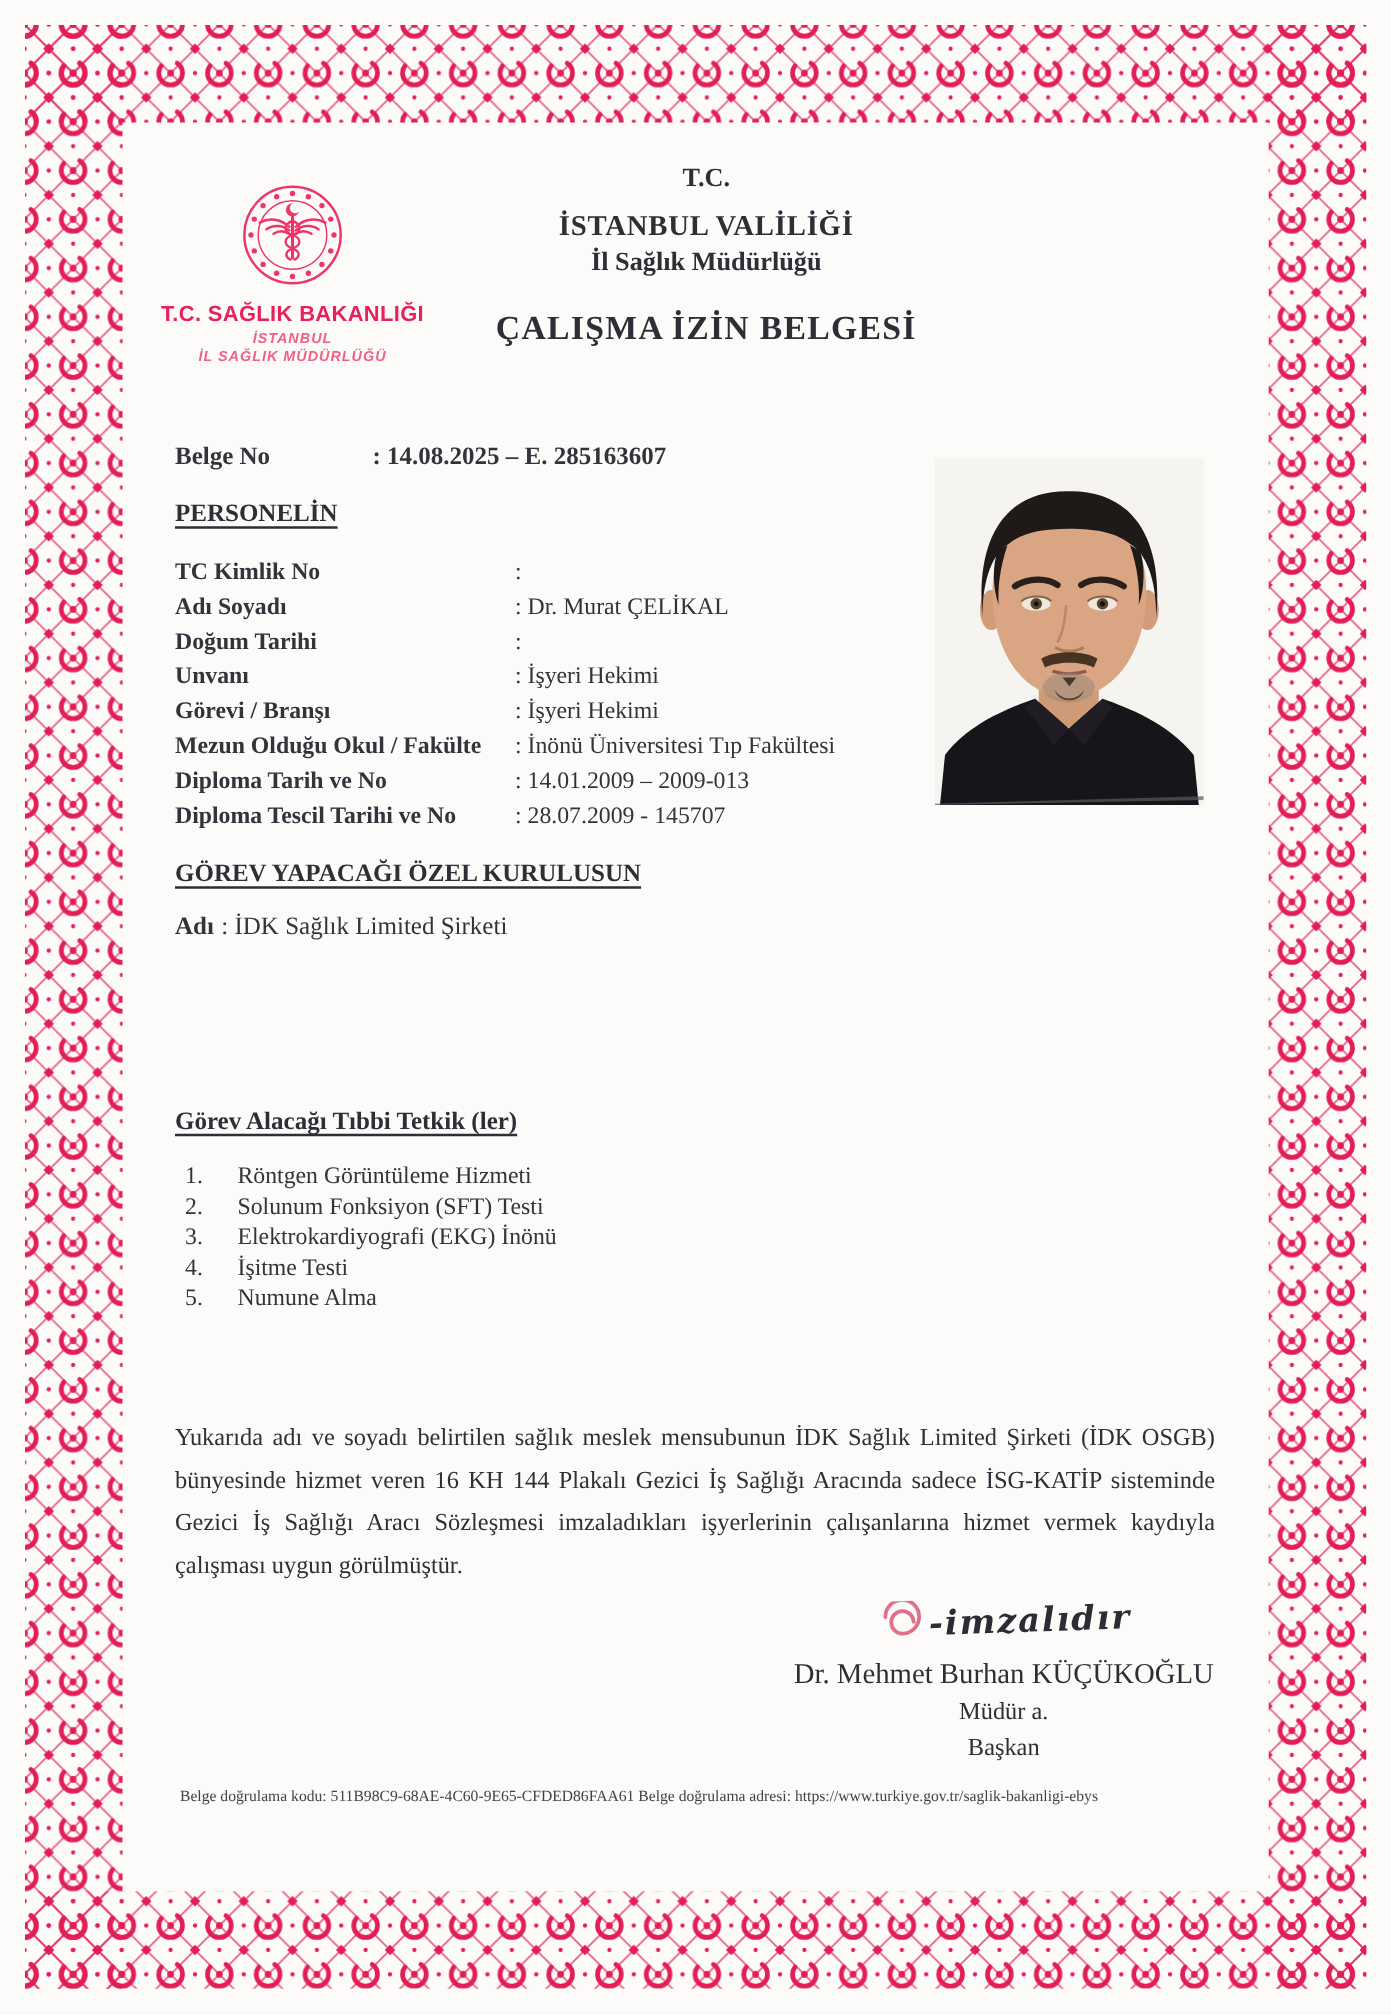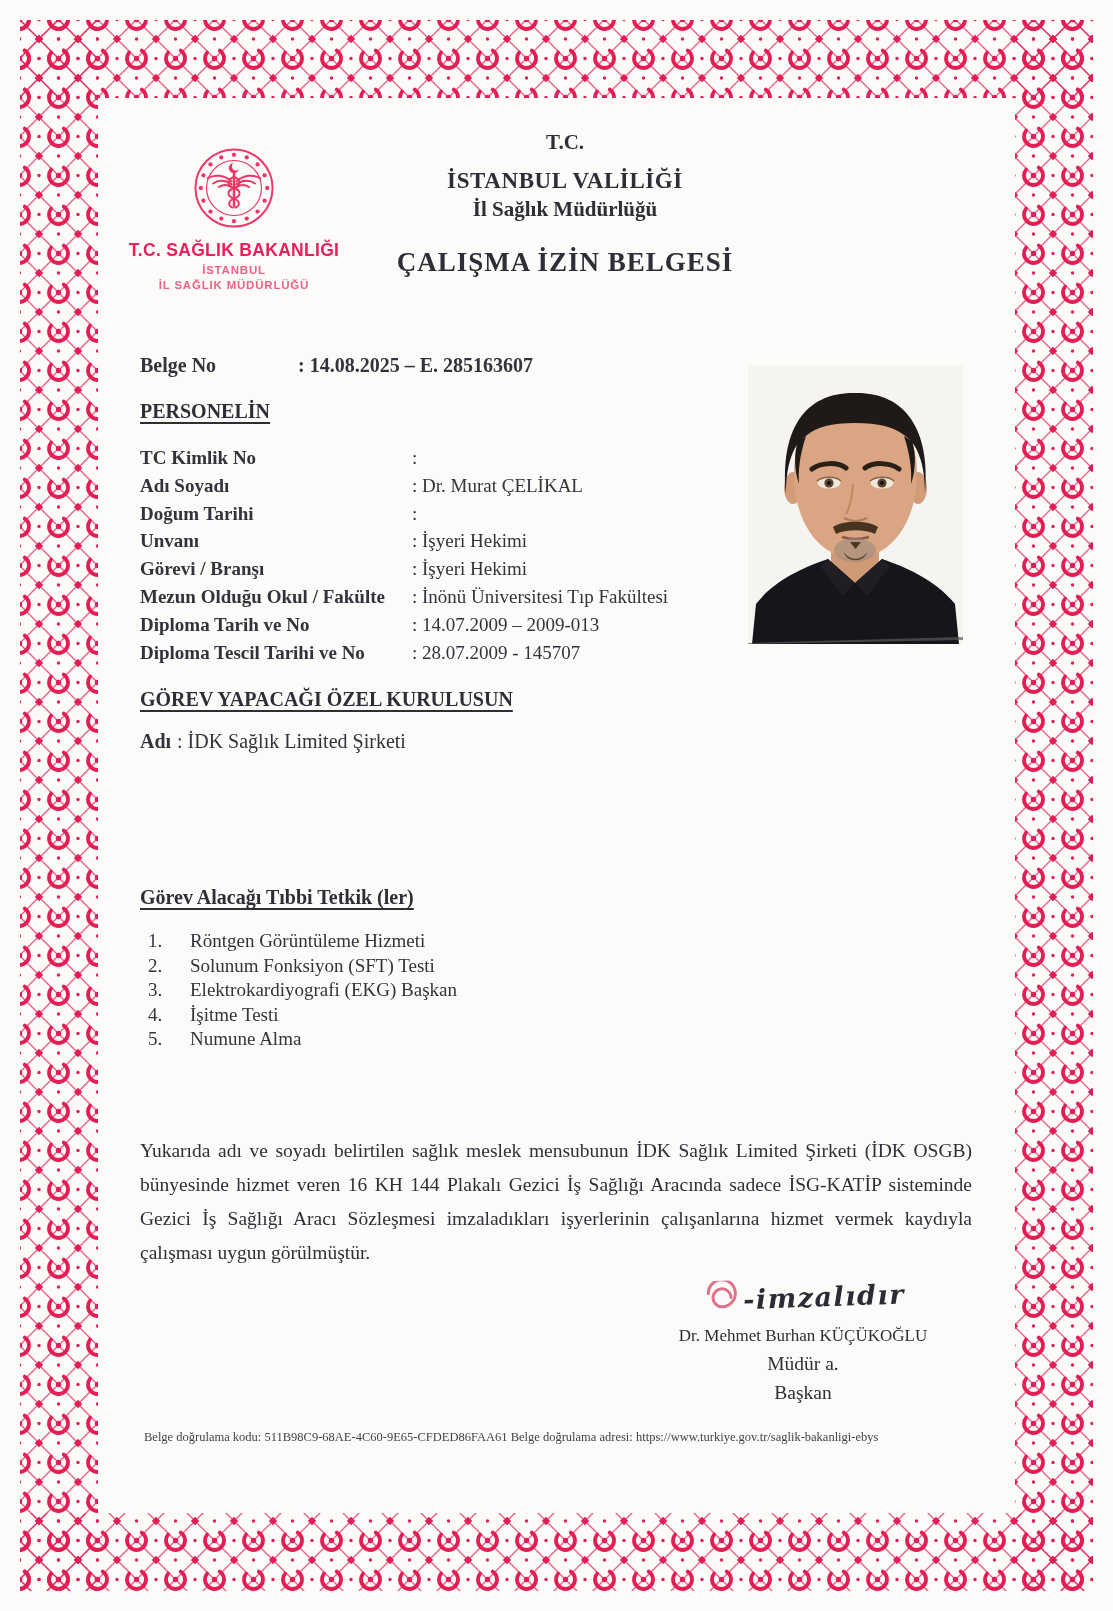--- a/index.html
+++ b/index.html
@@ -17,21 +17,21 @@
   }
   .border-svg{position:absolute;left:0;top:0;width:1113px;height:1611px;}
   .abs{position:absolute;}
 
   
   .logo-block{left:122px;top:147px;width:224px;text-align:center;}
   .emblem{width:82px;height:82px;display:inline-block;}
   .logo-org{font-family:"Liberation Sans","DejaVu Sans",sans-serif;font-weight:bold;
     font-size:17.5px;color:#e7215a;letter-spacing:.3px;margin-top:7px;white-space:nowrap;}
   .logo-sub{font-family:"Liberation Sans","DejaVu Sans",sans-serif;font-weight:bold;
-    font-size:11.5px;color:#f06183;letter-spacing:.8px;margin-top:3px;}
+    font-size:11.5px;color:#f06183;letter-spacing:.8px;margin-top:3px;font-style:italic;}
 
   
   .header-block{left:330px;top:130px;width:470px;text-align:center;color:#2e2e36;}
   .hdr-tc{font-size:21px;font-weight:bold;}
   .hdr-valilik{font-size:23px;font-weight:bold;letter-spacing:.6px;margin-top:13px;}
   .hdr-mudurluk{font-size:21px;font-weight:bold;margin-top:3px;}
   .hdr-title{font-size:27px;font-weight:bold;letter-spacing:1px;margin-top:25px;white-space:nowrap;}
 
   
   .belge-row{left:140px;top:354px;font-size:20px;font-weight:bold;display:flex;}
@@ -65,21 +65,21 @@
 
   
   .statement{left:140px;top:1134px;width:832px;font-size:19.5px;line-height:34px;
     text-align:justify;color:#2f2f38;}
 
   
   .signature{left:628px;top:1278px;width:350px;text-align:center;}
   .esign-line{display:flex;align-items:center;justify-content:center;transform:rotate(-2deg);}
   .esign-text{font-style:italic;font-weight:bold;font-size:27px;color:#2c2c34;
     letter-spacing:1.5px;font-family:"DejaVu Serif","Liberation Serif",serif;}
-  .sig-name{font-size:17px;color:#2e2e36;margin-top:10px;white-space:nowrap;}
+  .sig-name{font-size:23px;color:#2e2e36;margin-top:10px;white-space:nowrap;}
   .sig-title{font-size:19.5px;color:#2e2e36;margin-top:7px;}
 
   
   .footer{left:144px;top:1430px;width:870px;font-size:12.5px;color:#42424a;white-space:nowrap;}
 </style>
 </head>
 <body>
 
 <div class="page">
 
@@ -191,21 +191,21 @@
         <span class="fvalue">: İşyeri Hekimi</span>
       </div>
 
       <div class="field-row">
         <span class="flabel">Mezun Olduğu Okul / Fakülte</span>
         <span class="fvalue">: İnönü Üniversitesi Tıp Fakültesi</span>
       </div>
 
       <div class="field-row">
         <span class="flabel">Diploma Tarih ve No</span>
-        <span class="fvalue">: 14.07.2009 – 2009-013</span>
+        <span class="fvalue">: 14.01.2009 – 2009-013</span>
       </div>
 
       <div class="field-row">
         <span class="flabel">Diploma Tescil Tarihi ve No</span>
         <span class="fvalue">: 28.07.2009 - 145707</span>
       </div>
     </div>
 
   <div class="abs photo-frame">
     <svg viewBox="0 0 215 278" width="215" height="278" xmlns="http://www.w3.org/2000/svg">
@@ -268,21 +268,21 @@
         <span>Röntgen Görüntüleme Hizmeti</span>
       </div>
 
       <div class="tetkik-item">
         <span class="num">2.</span>
         <span>Solunum Fonksiyon (SFT) Testi</span>
       </div>
 
       <div class="tetkik-item">
         <span class="num">3.</span>
-        <span>Elektrokardiyografi (EKG) Başkan</span>
+        <span>Elektrokardiyografi (EKG) İnönü</span>
       </div>
 
       <div class="tetkik-item">
         <span class="num">4.</span>
         <span>İşitme Testi</span>
       </div>
 
       <div class="tetkik-item">
         <span class="num">5.</span>
         <span>Numune Alma</span>

